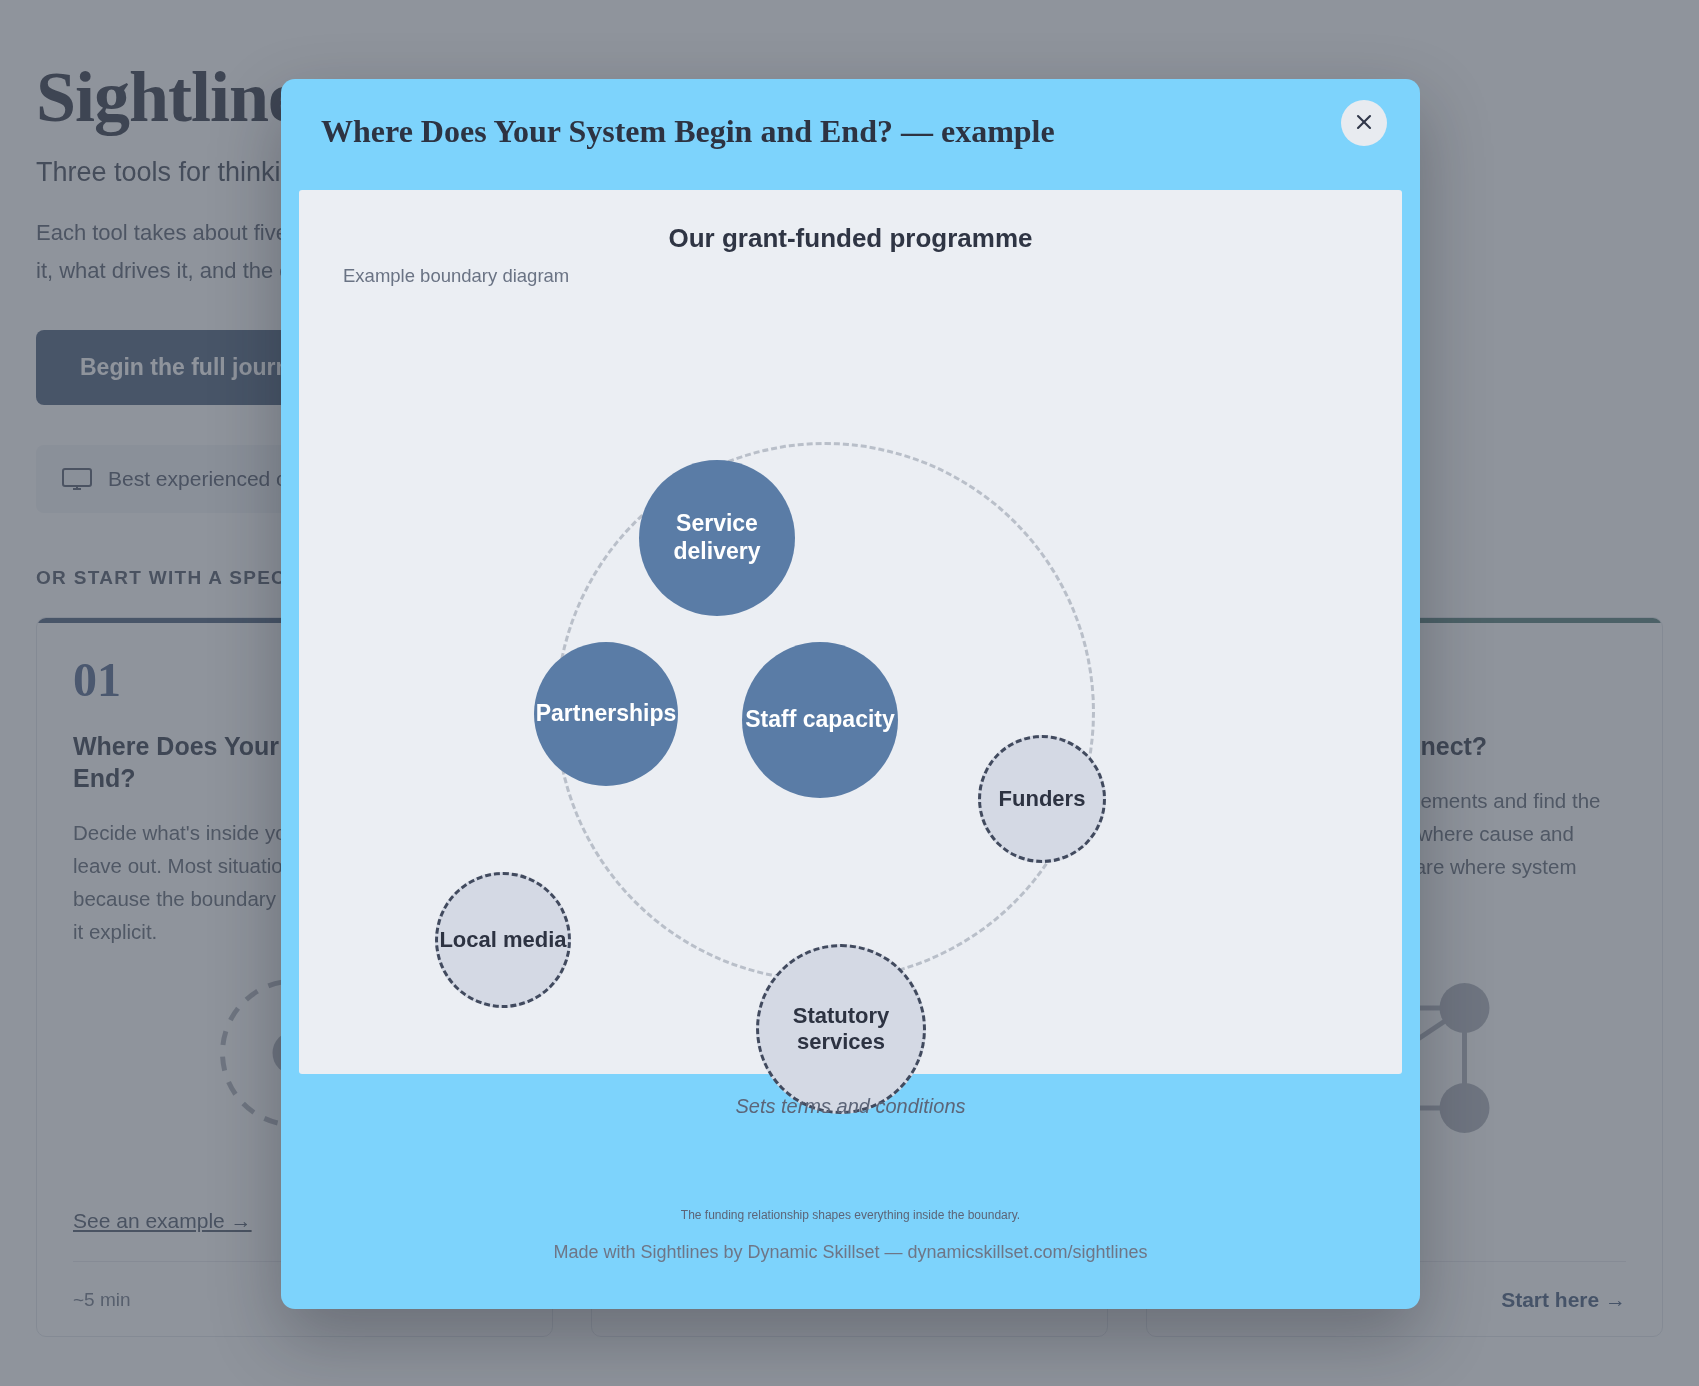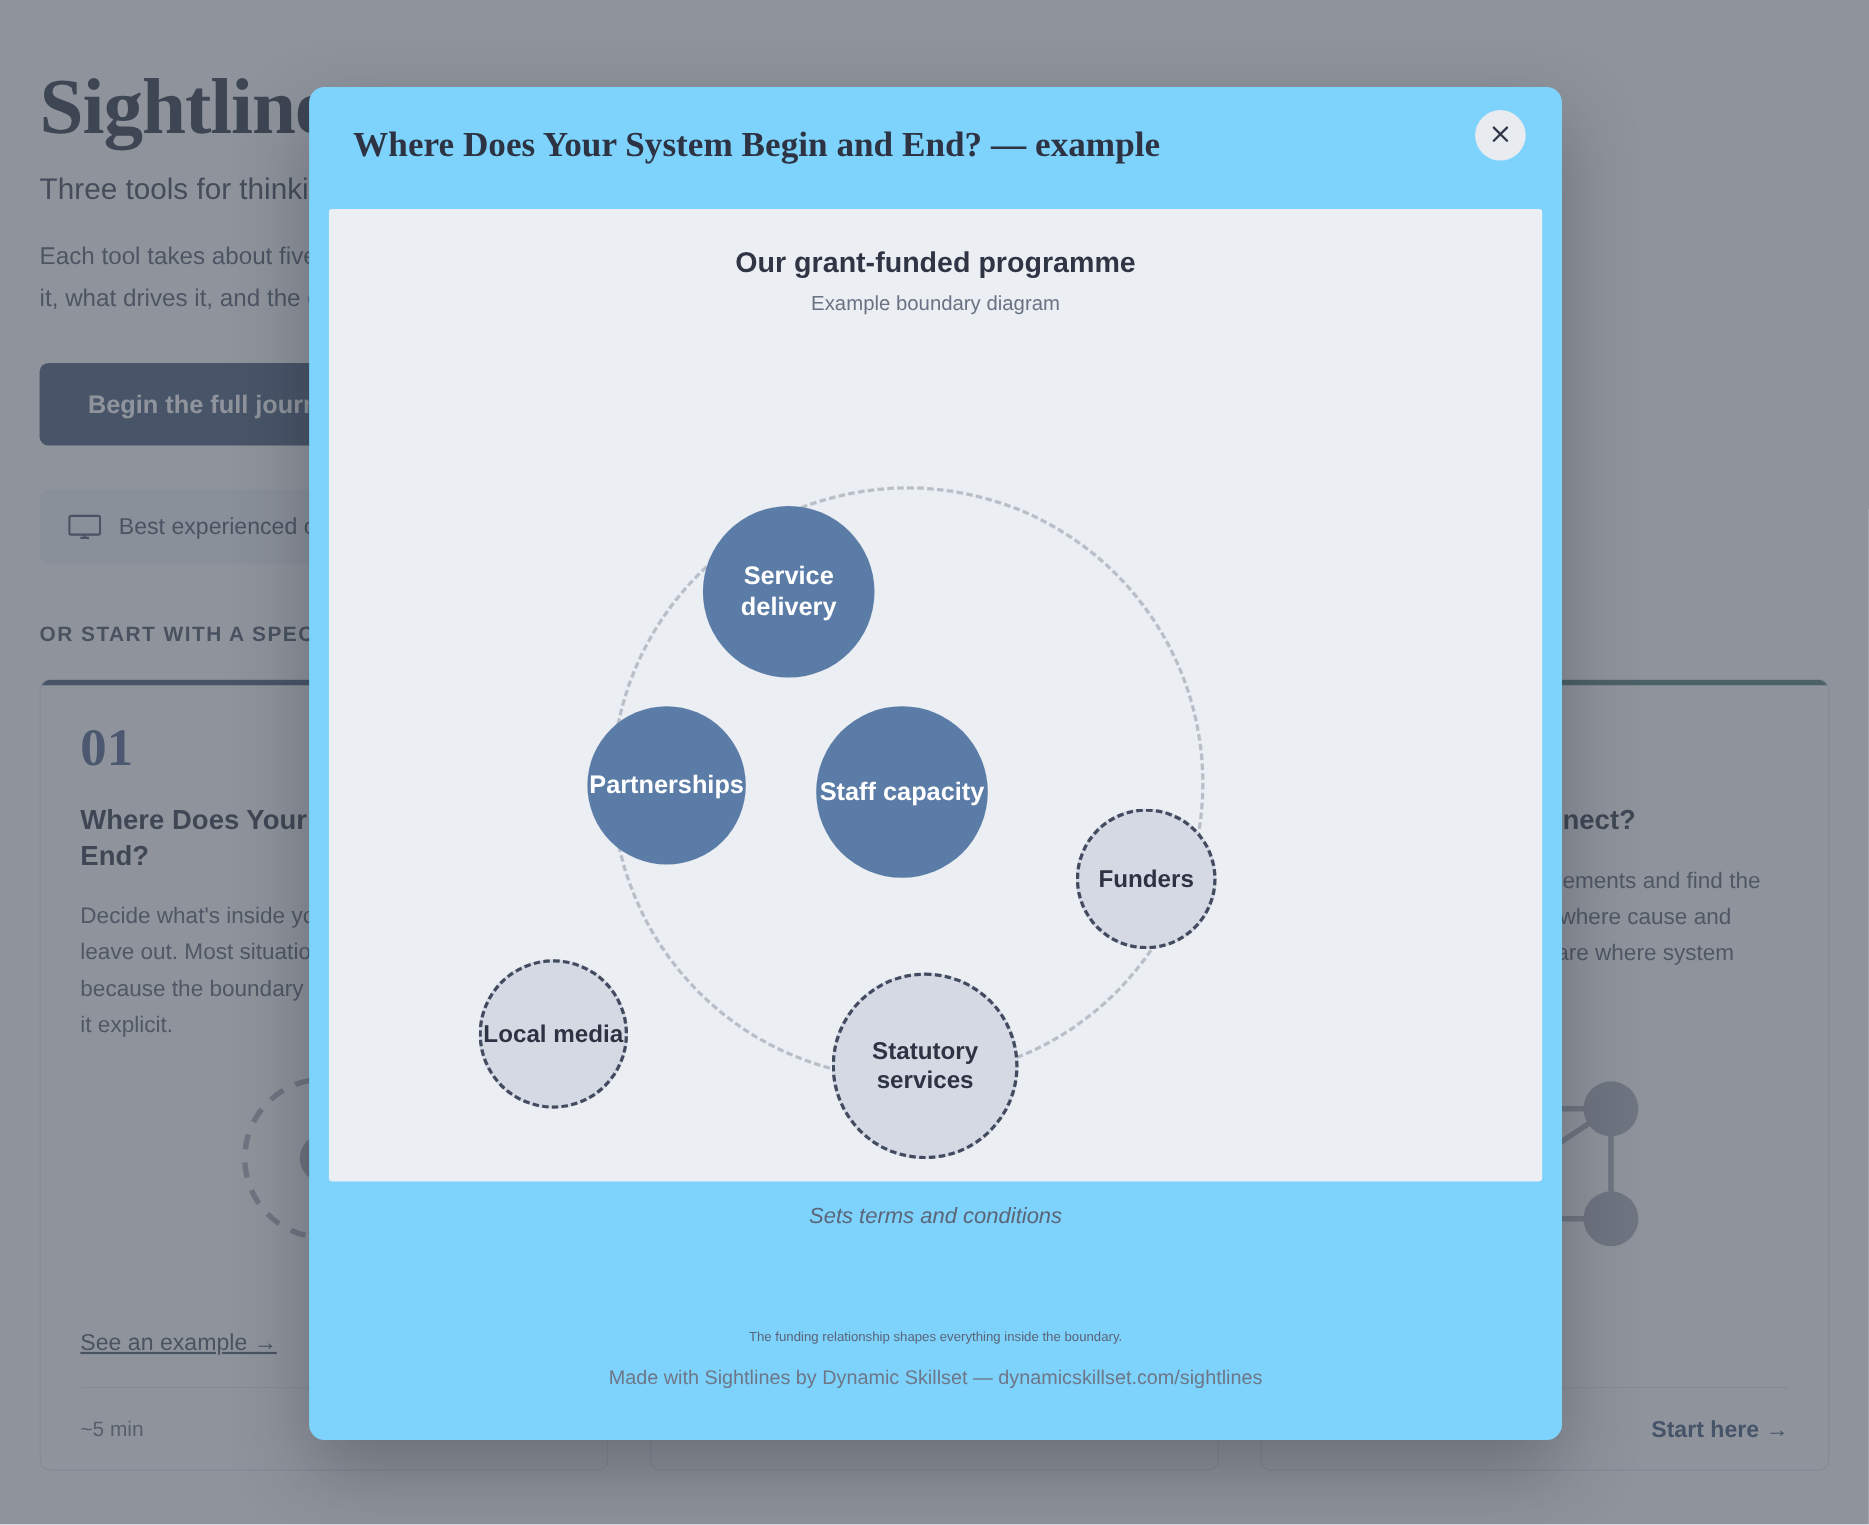--- a/index.html
+++ b/index.html
@@ -237,23 +237,23 @@
     position: absolute;
     top: 33px; left: 0; right: 0;
     text-align: center;
     font-size: 26px;
     font-weight: 700;
     color: #2f3544;
   }
   .dg-subtitle {
     position: absolute;
     top: 75px; left: 0; right: 0;
-    text-align: center;
     font-size: 18.5px;
     color: #6a7384;
+    padding-left: 44px;
   }
 
   .boundary {
     position: absolute;
     left: 256px;
     top: 252px;
     width: 540px;
     height: 540px;
     border-radius: 50%;
     border: 3px dashed #b9bfc9;
@@ -446,21 +446,21 @@
       </div>
 
       <div class="node outside" style="left:679px; top:545px; width:128px; height:128px;">
         <span>Funders</span>
       </div>
 
       <div class="node outside" style="left:136px; top:682px; width:136px; height:136px;">
         <span>Local media</span>
       </div>
 
-      <div class="node outside" style="left:457px; top:694px; width:170px; height:170px;">
+      <div class="node outside" style="left:457px; top:754px; width:170px; height:170px;">
         <span>Statutory services</span>
       </div>
 
       <div class="edge-label">Sets terms and conditions</div>
       <div class="dg-footer-1">The funding relationship shapes everything inside the boundary.</div>
       <div class="dg-footer-2">Made with Sightlines by Dynamic Skillset — dynamicskillset.com/sightlines</div>
 
     </div>
   </div>
 

